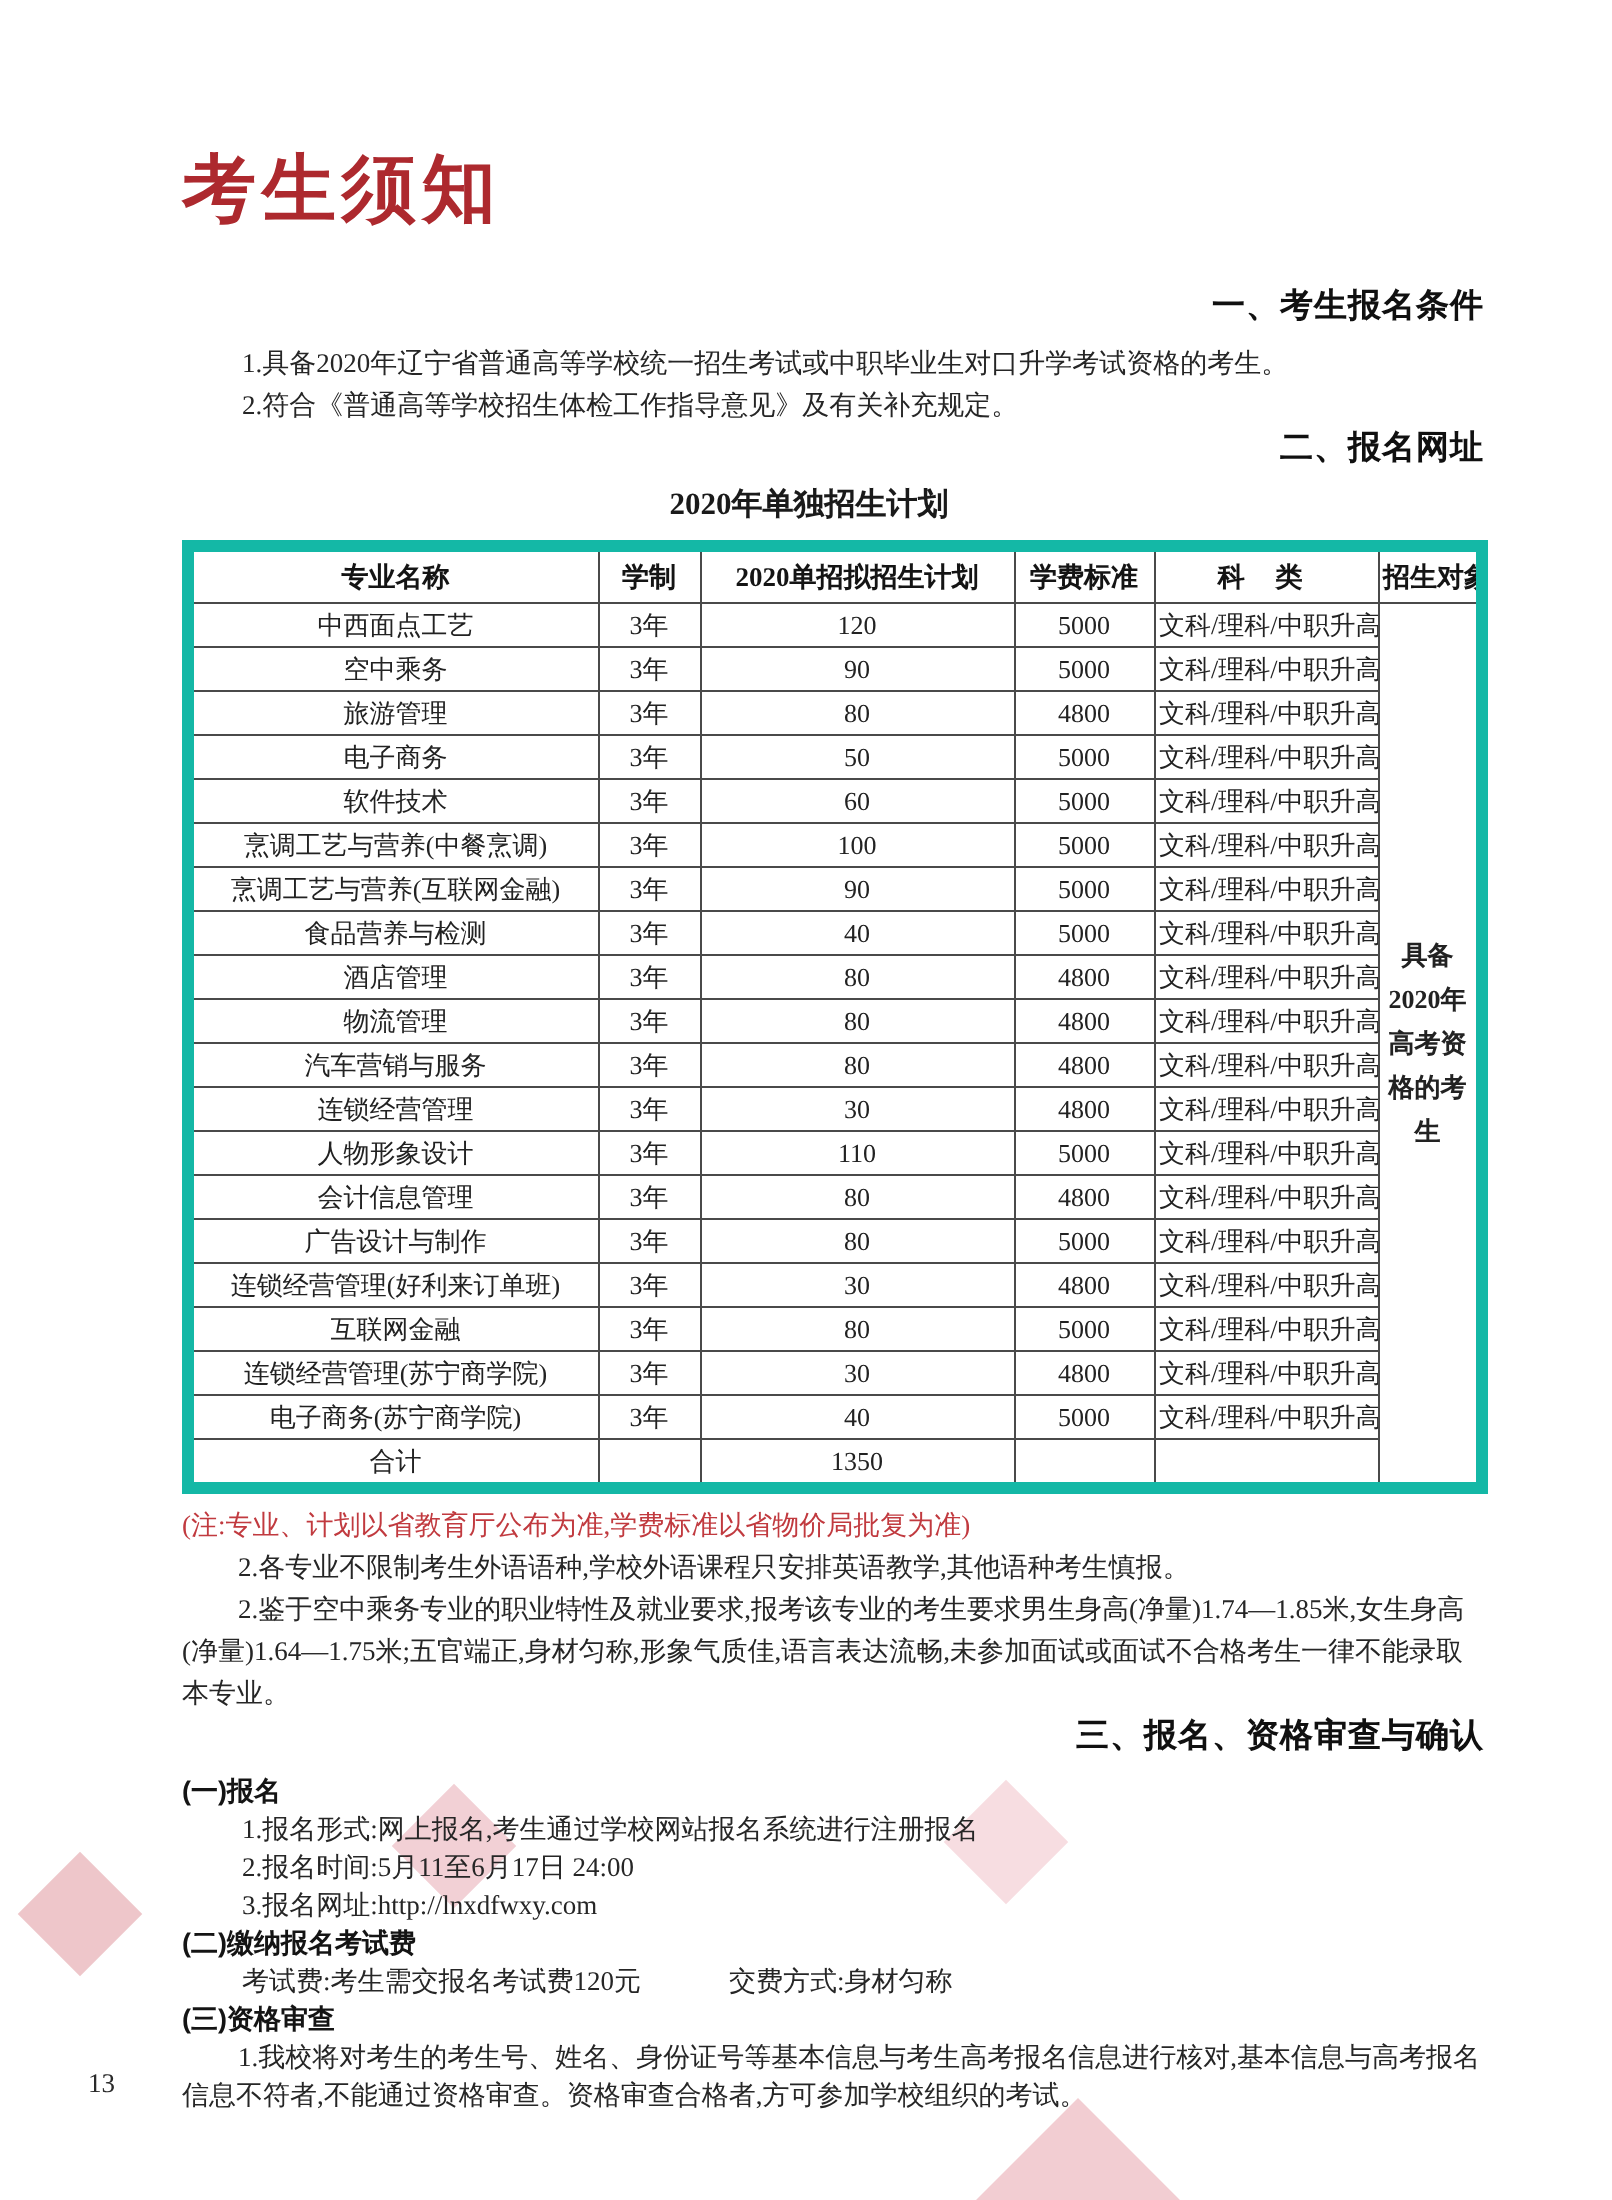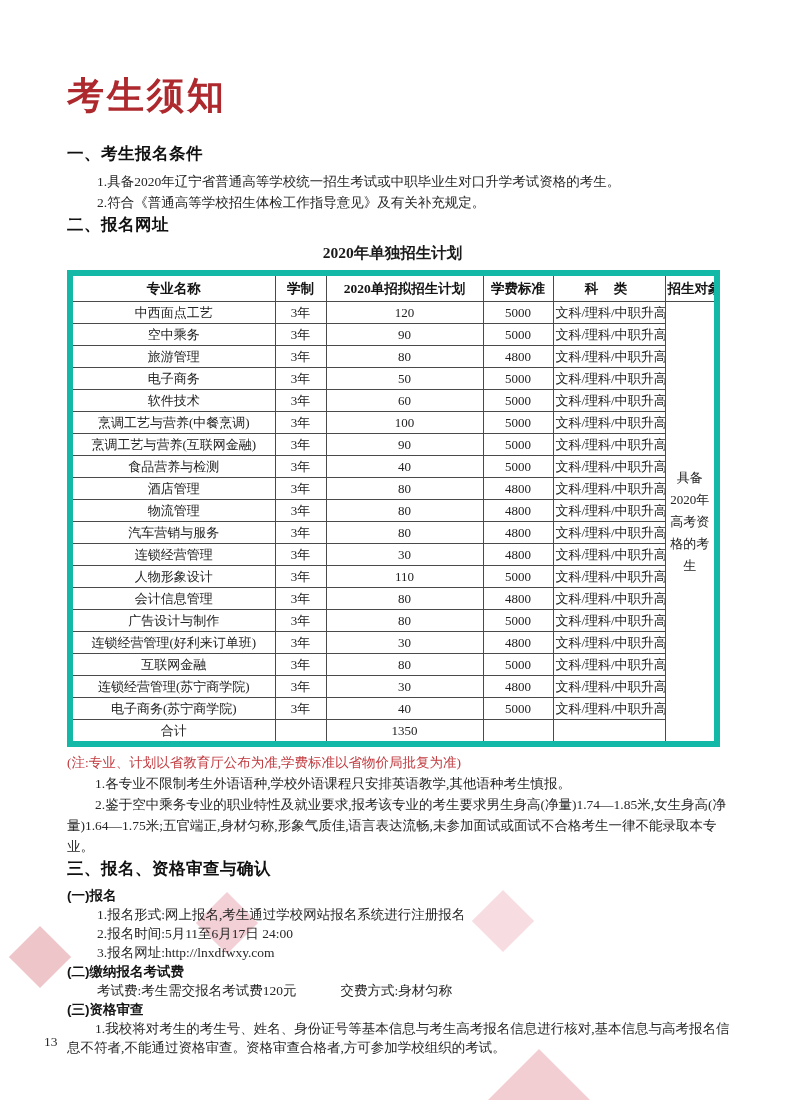--- a/index.html
+++ b/index.html
@@ -4,21 +4,21 @@
 <style>
   html,body{margin:0;padding:0;background:#ffffff;}
   .page{
     position:relative;
     width:806px;height:1100px;
     background:#ffffff;
     overflow:hidden;
     font-family:"Liberation Serif","DejaVu Serif",serif;
     color:#262626;
   }
-  .content{position:relative;z-index:1;padding:76px 64px 0 67px;}
+  .content{position:relative;z-index:1;padding:76px 64px 0 67px;margin-left:24px;}
   
   .diamond{position:absolute;z-index:0;transform:rotate(45deg);}
   .d-left  {left:18px; top:935px; width:44px;height:44px;background:#eec6ca;}
   .d-mid1  {left:205px;top:901px; width:44px;height:44px;background:#f2d0d5;}
   .d-mid2  {left:481px;top:899px; width:44px;height:44px;background:#f7dde1;}
   .d-bottom{left:498px;top:1066px;width:82px;height:82px;background:#f2cdd2;}
   
   h1.doc-title{
     margin:0 0 26px 0;
     font-family:"Liberation Serif","DejaVu Serif",serif;
@@ -28,20 +28,21 @@
     color:#ad292e;
   }
   
   h2.sec{
     margin:0 0 7px 0;
     font-family:"Liberation Sans","DejaVu Sans",sans-serif;
     font-weight:bold;
     font-size:16.5px;line-height:22px;
     color:#101010;
     letter-spacing:0.5px;
+    text-align:right;
   }
   .sec2{margin-top:13px;}
   .sec3{margin-top:15px;}
   p{margin:0;}
   .body-line{font-size:13.5px;line-height:21px;margin-left:30px;}
   .para{font-size:13.5px;line-height:21px;text-indent:28px;}
   
   .table-title{
     text-align:center;
     font-size:15.5px;font-weight:bold;
@@ -69,20 +70,21 @@
   }
   table.enroll tbody td{height:21px;color:#222;}
   th.h-cat{letter-spacing:6px;}
   th.h-target{font-size:12px;white-space:nowrap;padding:0 1px;letter-spacing:0;}
   td.cell-category{font-size:9px;color:#303030;white-space:nowrap;}
   td.cell-target{
     font-size:13px;line-height:22px;
     vertical-align:middle;
     padding:0 3px;
     color:#222;
+    font-weight:bold;
   }
   
   .red-note{
     margin-top:6px;
     font-size:13.5px;line-height:20px;
     color:#c13a3f;
   }
   
   h3.sub{
     margin:0;
@@ -278,21 +280,21 @@
             <td class="cell-major">合计</td>
             <td class="cell-years"></td>
             <td class="cell-plan">1350</td>
             <td class="cell-tuition"></td>
             <td class="cell-category"></td>
           </tr>
         </tbody>
     </table>
 
     <p class="red-note">(注:专业、计划以省教育厅公布为准,学费标准以省物价局批复为准)</p>
-    <p class="para">1.各专业不限制考生外语语种,学校外语课程只安排英语教学,其他语种考生慎报。</p>
+    <p class="para">2.各专业不限制考生外语语种,学校外语课程只安排英语教学,其他语种考生慎报。</p>
     <p class="para">2.鉴于空中乘务专业的职业特性及就业要求,报考该专业的考生要求男生身高(净量)1.74—1.85米,女生身高(净量)1.64—1.75米;五官端正,身材匀称,形象气质佳,语言表达流畅,未参加面试或面试不合格考生一律不能录取本专业。</p>
 
     <h2 class="sec sec3">三、报名、资格审查与确认</h2>
 
     <h3 class="sub">(一)报名</h3>
     <p class="s3-line">1.报名形式:网上报名,考生通过学校网站报名系统进行注册报名</p>
     <p class="s3-line">2.报名时间:5月11至6月17日 24:00</p>
     <p class="s3-line">3.报名网址:http://lnxdfwxy.com</p>
 
     <h3 class="sub">(二)缴纳报名考试费</h3>

